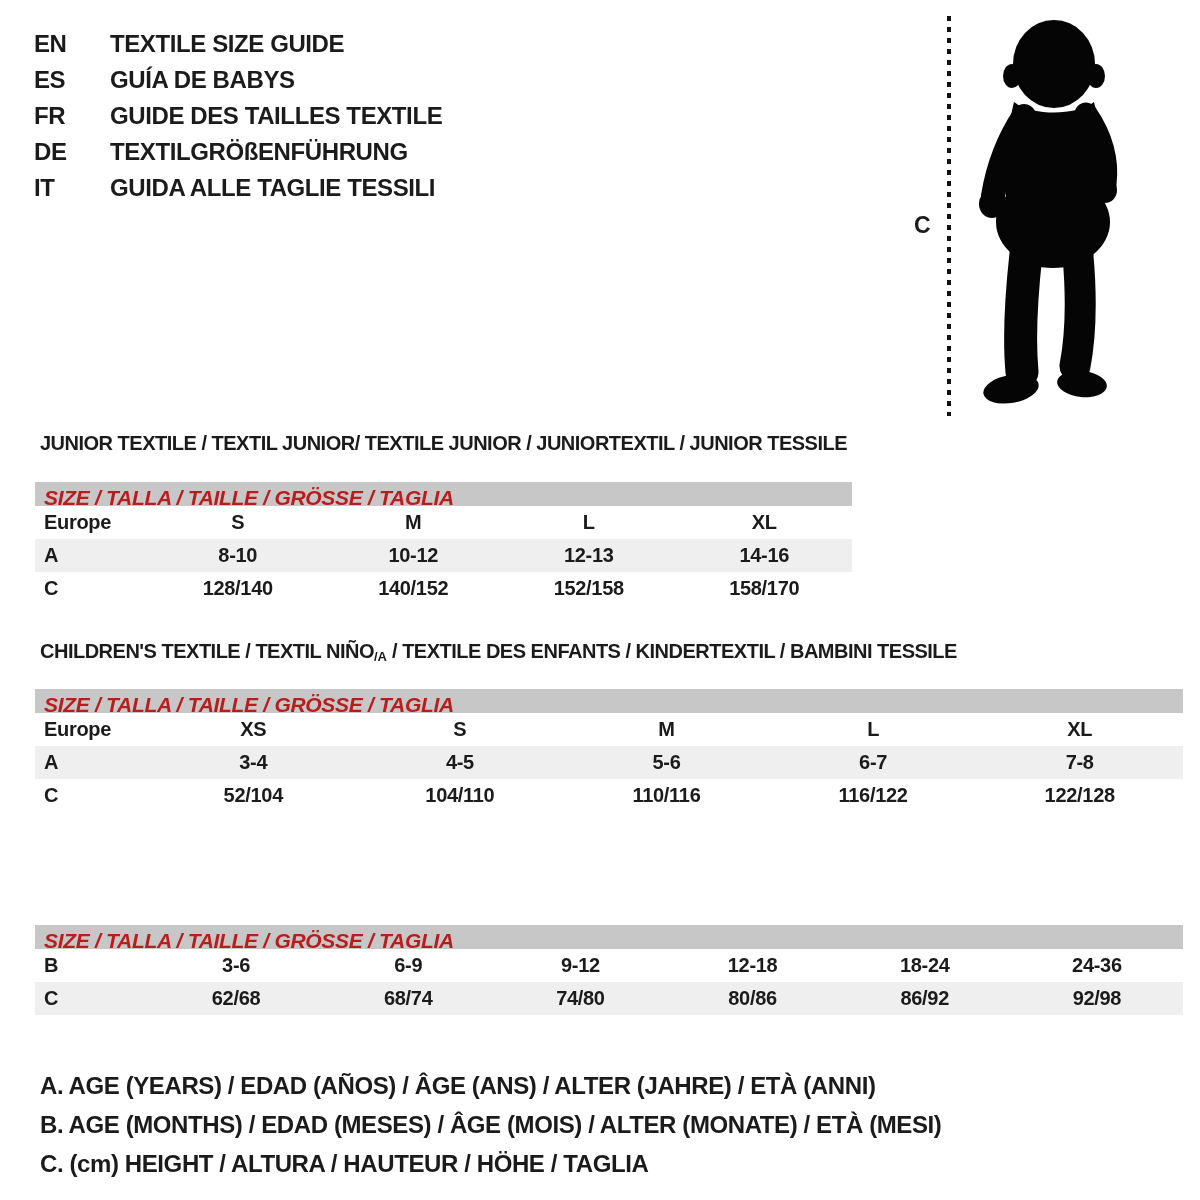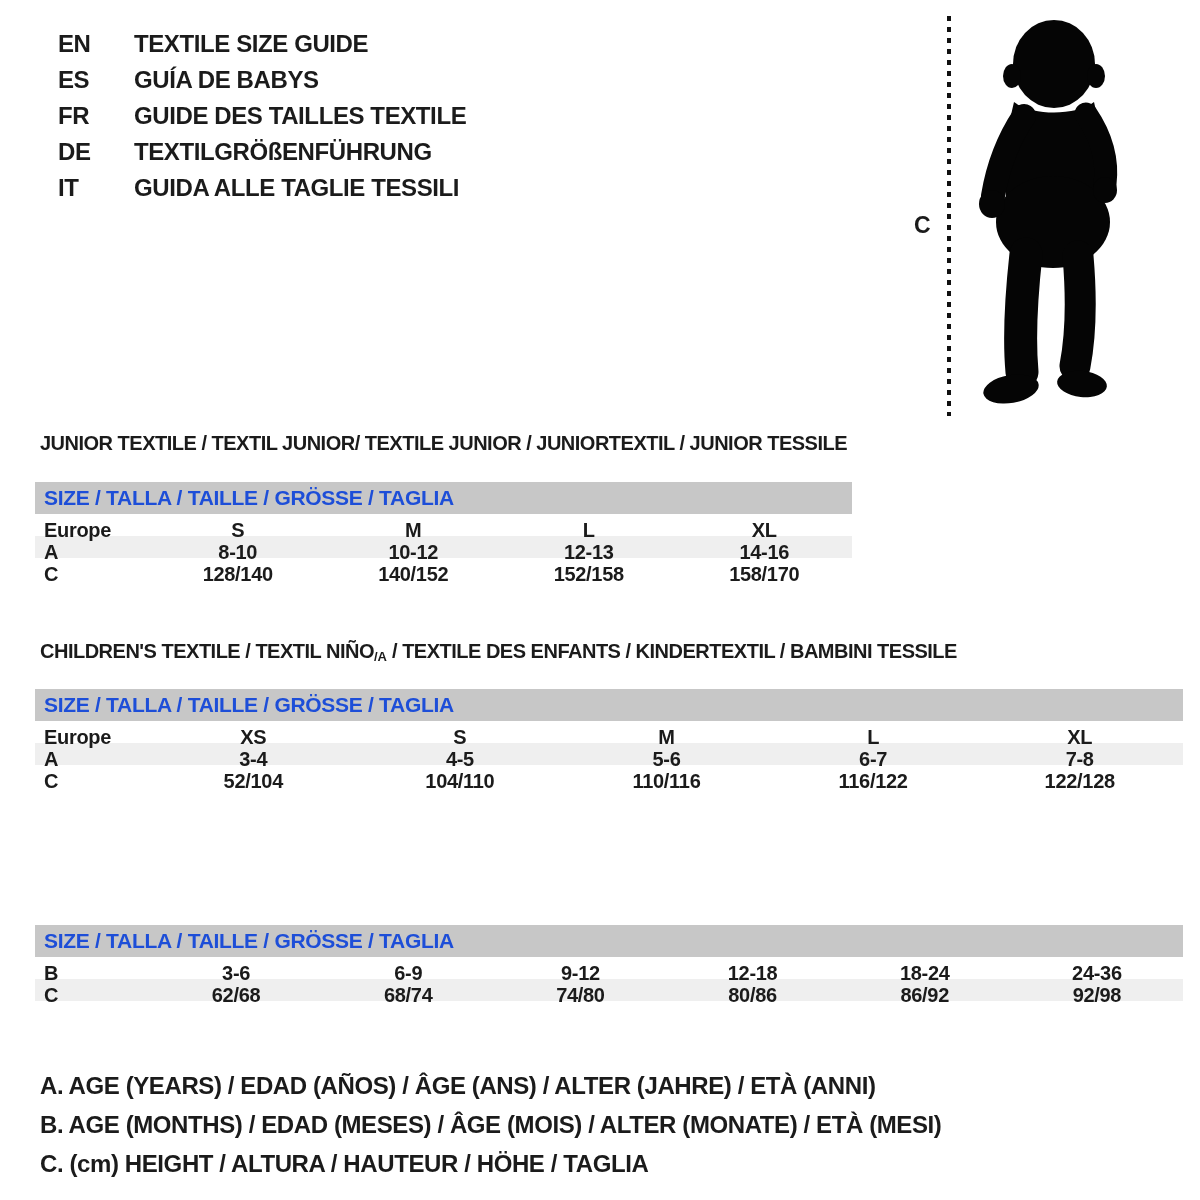--- a/index.html
+++ b/index.html
@@ -3,38 +3,38 @@
 <meta charset="utf-8">
 <style>
   html,body{margin:0;padding:0;background:#fff;}
   .page{
     position:relative;width:1200px;height:1200px;background:#ffffff;overflow:hidden;
     font-family:"Liberation Sans",sans-serif;font-weight:bold;color:#1b1b1b;
     -webkit-font-smoothing:antialiased;
   }
   
   .lang{
-    position:absolute;left:58px;top:26px;
+    position:absolute;left:34px;top:26px;
     display:grid;grid-template-columns:76px auto;
     font-size:24px;line-height:36px;letter-spacing:-0.4px;white-space:nowrap;
   }
   
   .measure-line{position:absolute;left:946px;top:16px;}
   .measure-label{position:absolute;left:914px;top:212px;font-size:23px;}
   .toddler{position:absolute;left:962px;top:14px;}
   
   .heading{position:absolute;left:40px;font-size:20px;letter-spacing:-0.5px;white-space:nowrap;}
   .h1{top:432px;}
   .h2{top:640px;}
   .h3{top:843px;line-height:36px;}
   .subA{font-size:13px;position:relative;top:3px;letter-spacing:0;}
   
   .table{position:absolute;font-size:20px;letter-spacing:-0.3px;}
-  .thead{height:32px;line-height:32px;background:#c7c7c7;color:#1d4ed8;padding-left:9px;font-size:21px;}
-  .trow{display:grid;height:22px;line-height:33px;}
+  .thead{height:24px;line-height:32px;background:#c7c7c7;color:#b91c1c;padding-left:9px;font-size:21px;font-style:italic;}
+  .trow{display:grid;height:33px;line-height:33px;}
   .trow .cell{text-align:center;}
   .trow .label{text-align:left;padding-left:9px;}
   .shaded{background:#efefef;}
   .t1{left:35px;top:482px;width:817px;}
   .t1 .trow{grid-template-columns:115px repeat(4,1fr);}
   .t2{left:35px;top:689px;width:1148px;}
   .t2 .trow{grid-template-columns:115px repeat(5,1fr);}
   .t3{left:35px;top:925px;width:1148px;}
   .t3 .trow{grid-template-columns:115px repeat(6,1fr);}
   

